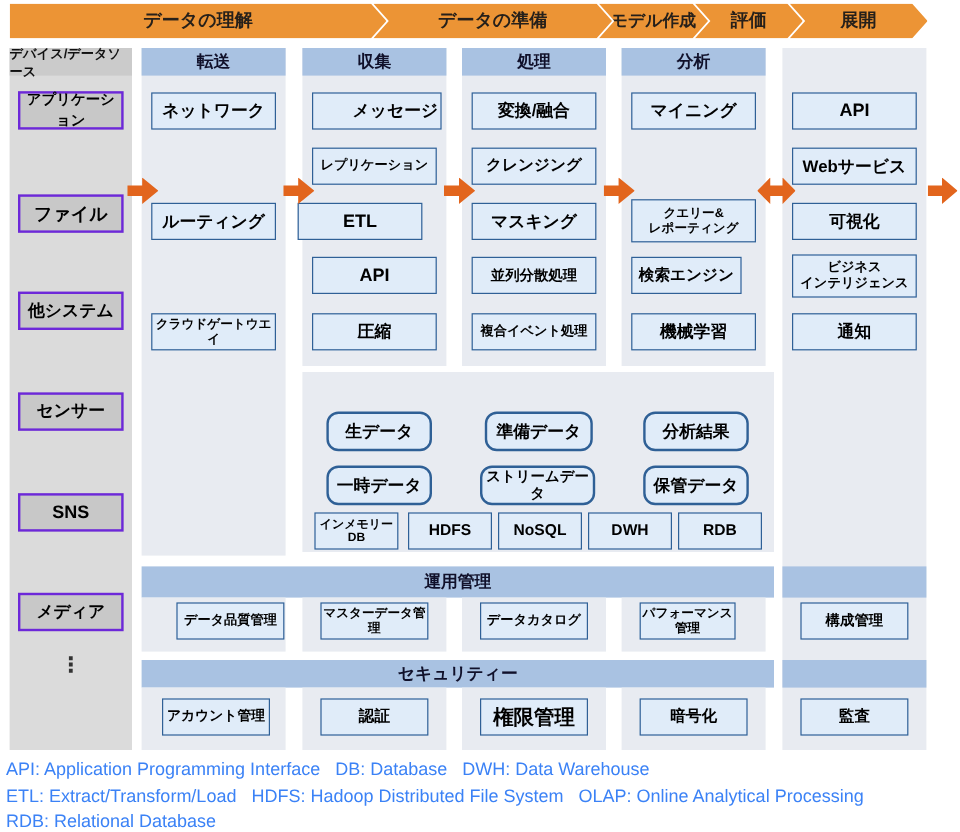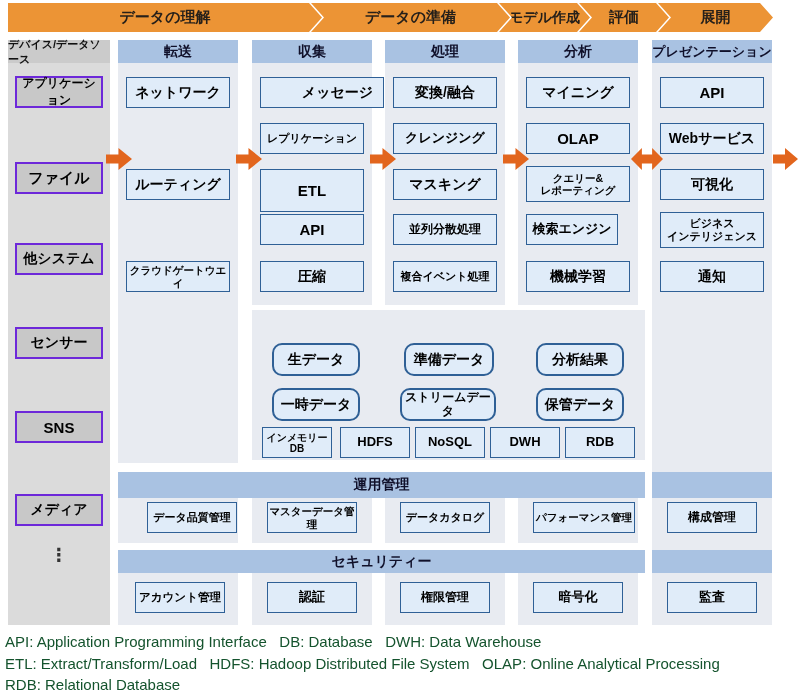--- a/index.html
+++ b/index.html
@@ -42,21 +42,21 @@
     clip-path:polygon(0 30%,48% 30%,48% 0,100% 50%,48% 100%,48% 70%,0 70%);
   }
   .arr2{
     position:absolute;top:148px;width:32px;height:22px;background:#E2651D;
     clip-path:polygon(0 50%,34% 0,34% 30%,66% 30%,66% 0,100% 50%,66% 100%,66% 70%,34% 70%,34% 100%);
   }
   .ellipsis{
     position:absolute;text-align:center;font-size:18px;font-weight:bold;color:#333;
   }
   .footnote{
-    position:absolute;left:5px;color:#14532d;font-size:15px;line-height:21.5px;white-space:pre;
+    position:absolute;left:5px;color:#3b82f6;font-size:15px;line-height:21.5px;white-space:pre;
   }
 </style>
 </head>
 <body>
 
 <div id="canvas">
 
   <div class="chev first" style="left:8px;width:314px;">データの理解</div>
   <div class="chev" style="left:311px;width:199px;">データの準備</div>
   <div class="chev" style="left:499px;width:91px;font-size:14px;">モデル作成</div>
@@ -76,40 +76,38 @@
   <div class="colbg" style="left:118px;top:40px;width:120px;height:423px;"></div>
   <div class="colbg" style="left:252px;top:40px;width:120px;height:265px;"></div>
   <div class="colbg" style="left:385px;top:40px;width:120px;height:265px;"></div>
   <div class="colbg" style="left:518px;top:40px;width:120px;height:265px;"></div>
   <div class="colbg" style="left:652px;top:40px;width:120px;height:585px;"></div>
 
   <div class="band" style="left:118px;top:40px;width:120px;height:23px;">転送</div>
   <div class="band" style="left:252px;top:40px;width:120px;height:23px;">収集</div>
   <div class="band" style="left:385px;top:40px;width:120px;height:23px;">処理</div>
   <div class="band" style="left:518px;top:40px;width:120px;height:23px;">分析</div>
-  <div class="band" style="left:652px;top:40px;width:120px;height:23px;font-size:13px;">プレゼンテーション</div>
 
   <div class="bbox" style="left:126px;top:77px;width:104px;height:31px;font-size:14px;">ネットワーク</div>
   <div class="bbox" style="left:126px;top:169px;width:104px;height:31px;font-size:14px;">ルーティング</div>
   <div class="bbox" style="left:126px;top:261px;width:104px;height:31px;font-size:10.5px;">クラウドゲートウエイ</div>
 
-  <div class="bbox" style="left:260px;top:77px;width:124px;height:31px;font-size:14px;padding-left:31px;">メッセージ</div>
+  <div class="bbox" style="left:260px;top:77px;width:108px;height:31px;font-size:14px;padding-left:31px;">メッセージ</div>
   <div class="bbox" style="left:260px;top:123px;width:104px;height:31px;font-size:11px;">レプリケーション</div>
-  <div class="bbox" style="left:260px;top:169px;width:104px;height:43px;font-size:15px;">ETL</div>
+  <div class="bbox" style="left:248px;top:169px;width:104px;height:31px;font-size:15px;">ETL</div>
   <div class="bbox" style="left:260px;top:214px;width:104px;height:31px;font-size:15px;">API</div>
   <div class="bbox" style="left:260px;top:261px;width:104px;height:31px;font-size:14px;">圧縮</div>
 
   <div class="bbox" style="left:393px;top:77px;width:104px;height:31px;font-size:14px;">変換/融合</div>
   <div class="bbox" style="left:393px;top:123px;width:104px;height:31px;font-size:13px;">クレンジング</div>
   <div class="bbox" style="left:393px;top:169px;width:104px;height:31px;font-size:14px;">マスキング</div>
   <div class="bbox" style="left:393px;top:214px;width:104px;height:31px;font-size:12px;">並列分散処理</div>
   <div class="bbox" style="left:393px;top:261px;width:104px;height:31px;font-size:11px;">複合イベント処理</div>
 
   <div class="bbox" style="left:526px;top:77px;width:104px;height:31px;font-size:14px;">マイニング</div>
-  <div class="bbox" style="left:526px;top:123px;width:104px;height:31px;font-size:15px;">OLAP</div>
   <div class="bbox prelines" style="left:526px;top:166px;width:104px;height:36px;font-size:10.5px;">クエリー&amp;
 レポーティング</div>
   <div class="bbox" style="left:526px;top:214px;width:92px;height:31px;font-size:13px;">検索エンジン</div>
   <div class="bbox" style="left:526px;top:261px;width:104px;height:31px;font-size:14px;">機械学習</div>
 
   <div class="bbox" style="left:660px;top:77px;width:104px;height:31px;font-size:15px;">API</div>
   <div class="bbox" style="left:660px;top:123px;width:104px;height:31px;font-size:14px;">Webサービス</div>
   <div class="bbox" style="left:660px;top:169px;width:104px;height:31px;font-size:14px;">可視化</div>
   <div class="bbox prelines" style="left:660px;top:212px;width:104px;height:36px;font-size:11px;">ビジネス
 インテリジェンス</div>
@@ -131,32 +129,32 @@
 
   <div class="band" style="left:118px;top:472px;width:527px;height:26px;">運用管理</div>
   <div class="band" style="left:652px;top:472px;width:120px;height:26px;"></div>
   <div class="colbg" style="left:118px;top:498px;width:120px;height:45px;"></div>
   <div class="colbg" style="left:252px;top:498px;width:120px;height:45px;"></div>
   <div class="colbg" style="left:385px;top:498px;width:120px;height:45px;"></div>
   <div class="colbg" style="left:518px;top:498px;width:120px;height:45px;"></div>
   <div class="bbox" style="left:147px;top:502px;width:90px;height:31px;font-size:11px;text-align:right;">データ品質管理</div>
   <div class="bbox" style="left:267px;top:502px;width:90px;height:31px;font-size:10.5px;">マスターデータ管理</div>
   <div class="bbox" style="left:400px;top:502px;width:90px;height:31px;font-size:11px;">データカタログ</div>
-  <div class="bbox" style="left:533px;top:502px;width:102px;height:31px;font-size:10.5px;">パフォーマンス管理</div>
+  <div class="bbox" style="left:533px;top:502px;width:80px;height:31px;font-size:10.5px;">パフォーマンス管理</div>
   <div class="bbox" style="left:667px;top:502px;width:90px;height:31px;font-size:12px;">構成管理</div>
 
   <div class="band" style="left:118px;top:550px;width:527px;height:23px;">セキュリティー</div>
   <div class="band" style="left:652px;top:550px;width:120px;height:23px;"></div>
   <div class="colbg" style="left:118px;top:573px;width:120px;height:52px;"></div>
   <div class="colbg" style="left:252px;top:573px;width:120px;height:52px;"></div>
   <div class="colbg" style="left:385px;top:573px;width:120px;height:52px;"></div>
   <div class="colbg" style="left:518px;top:573px;width:120px;height:52px;"></div>
   <div class="bbox" style="left:135px;top:582px;width:90px;height:31px;font-size:11.5px;">アカウント管理</div>
   <div class="bbox" style="left:267px;top:582px;width:90px;height:31px;font-size:13px;">認証</div>
-  <div class="bbox" style="left:400px;top:582px;width:90px;height:31px;font-size:12px;">権限管理</div>
+  <div class="bbox" style="left:400px;top:582px;width:90px;height:31px;font-size:17px;">権限管理</div>
   <div class="bbox" style="left:533px;top:582px;width:90px;height:31px;font-size:13px;">暗号化</div>
   <div class="bbox" style="left:667px;top:582px;width:90px;height:31px;font-size:13px;">監査</div>
 
   <div class="arr" style="left:106px;"></div>
   <div class="arr" style="left:236px;"></div>
   <div class="arr" style="left:370px;"></div>
   <div class="arr" style="left:503px;"></div>
   <div class="arr2" style="left:631px;"></div>
   <div class="arr" style="left:773px;width:25px;"></div>
 

